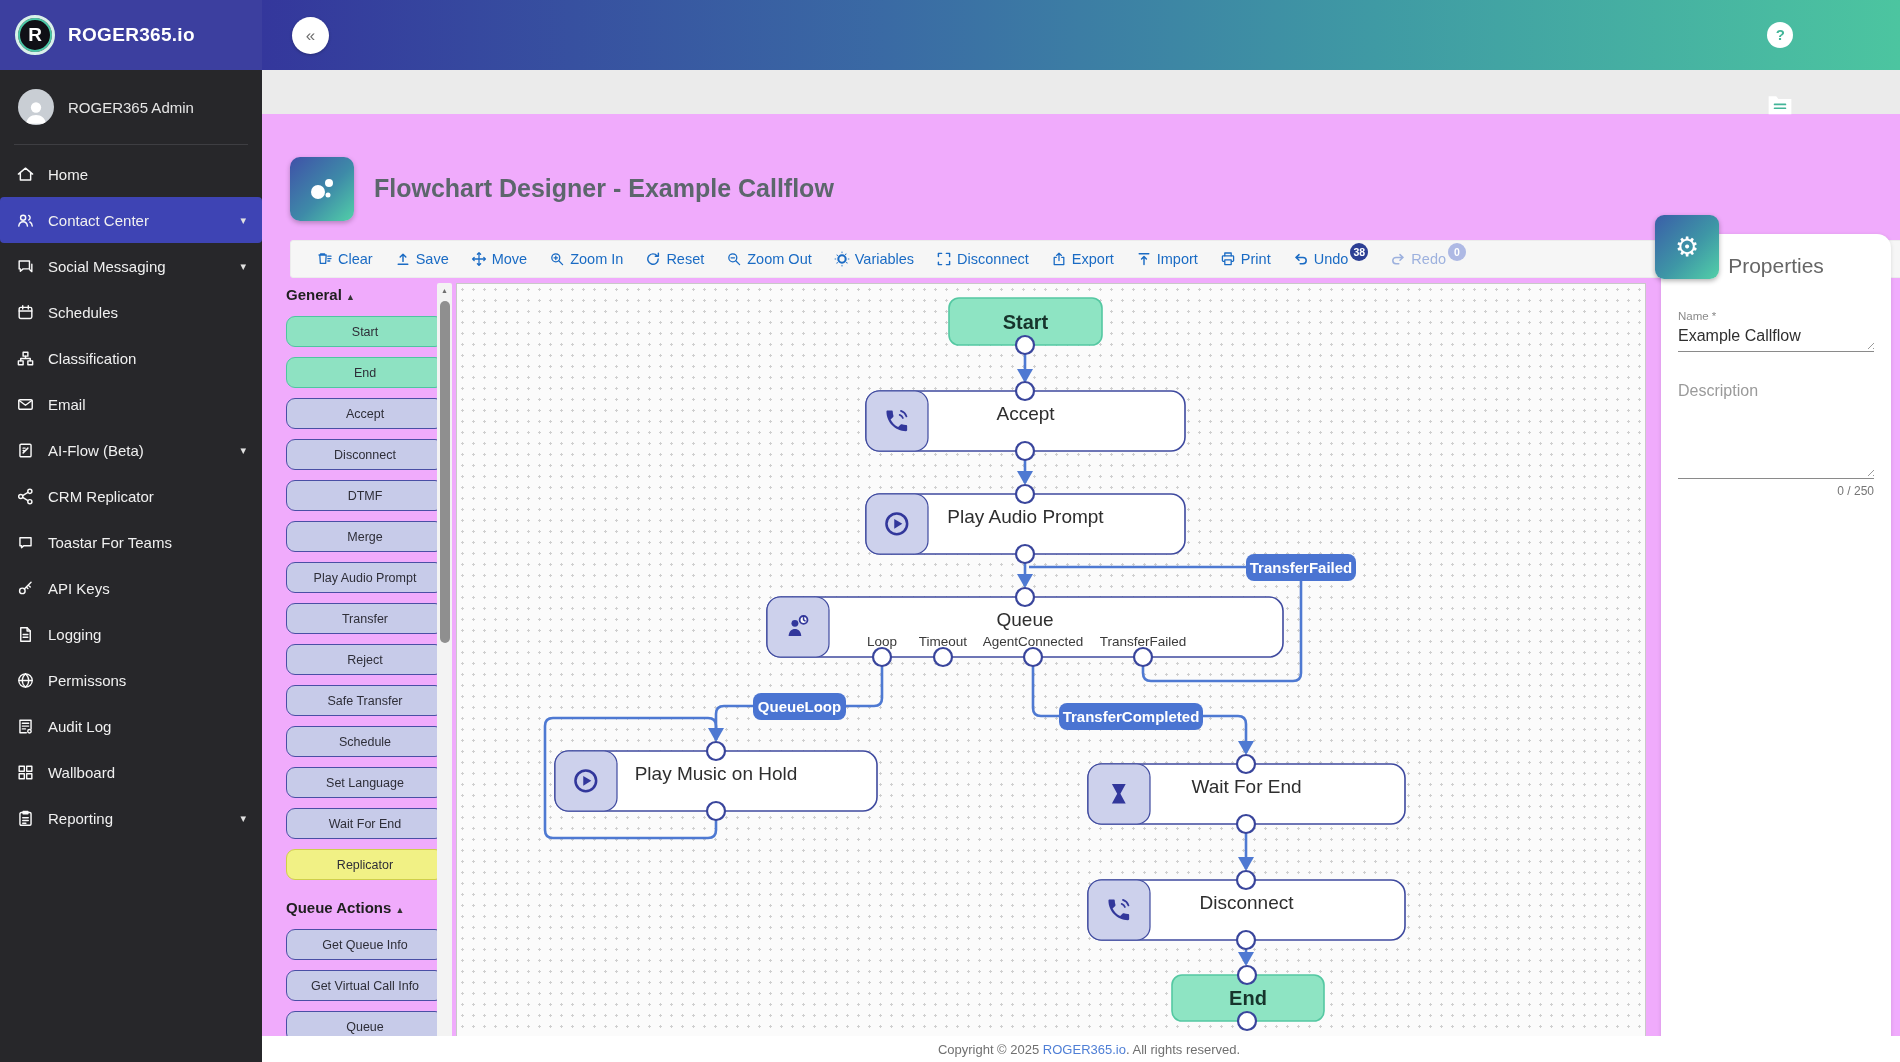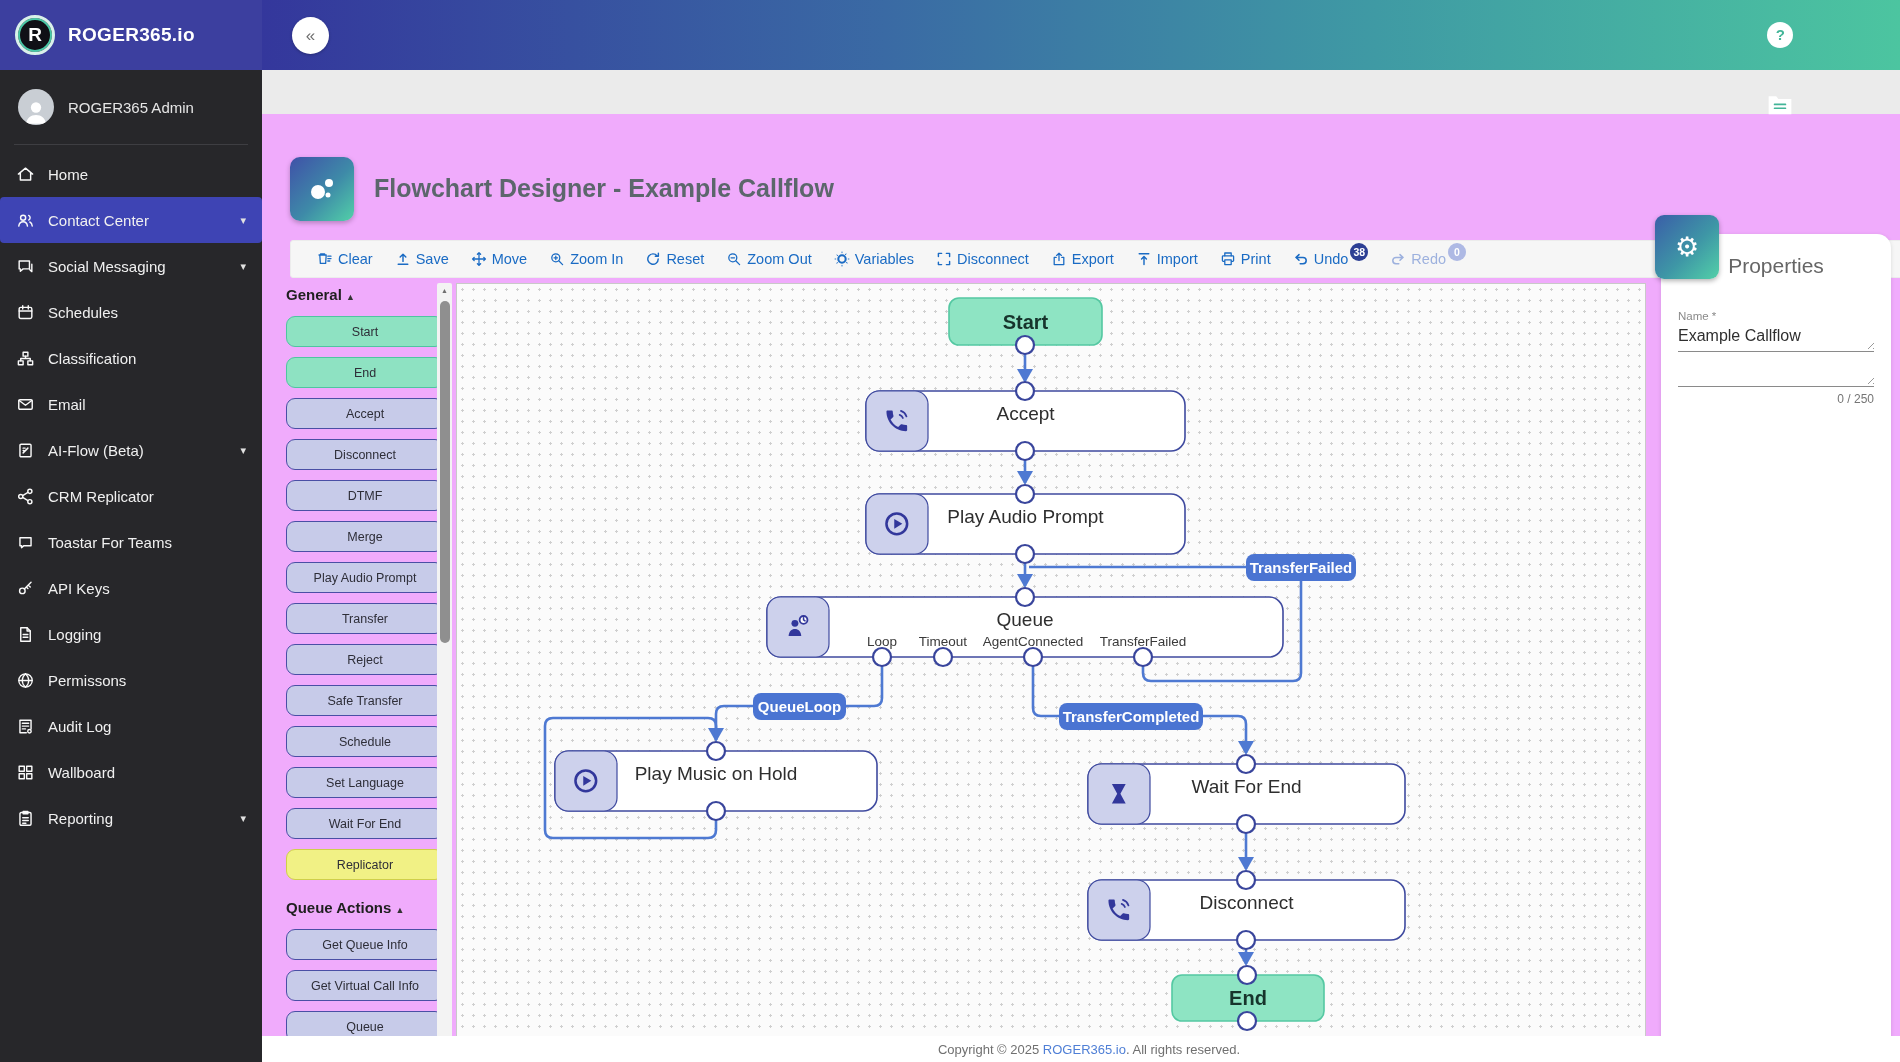--- a/index.html
+++ b/index.html
@@ -590,20 +590,21 @@
     <div class="gear-badge">⚙</div>
     <div class="props-card">
       <div class="props-title">Properties</div>
       <div class="props-body">
         <div class="field-label">Name *</div>
         <div class="field-value">Example Callflow</div>
         <div class="underline">
             <span class="resize-h"></span>
           </div>
         <div class="desc-area">
+          <div class="desc-ph">Description</div>
           <div class="underline">
               <span class="resize-h"></span>
             </div>
           <div class="counter">0 / 250</div>
         </div>
       </div>
     </div>
 
   </div>
 

